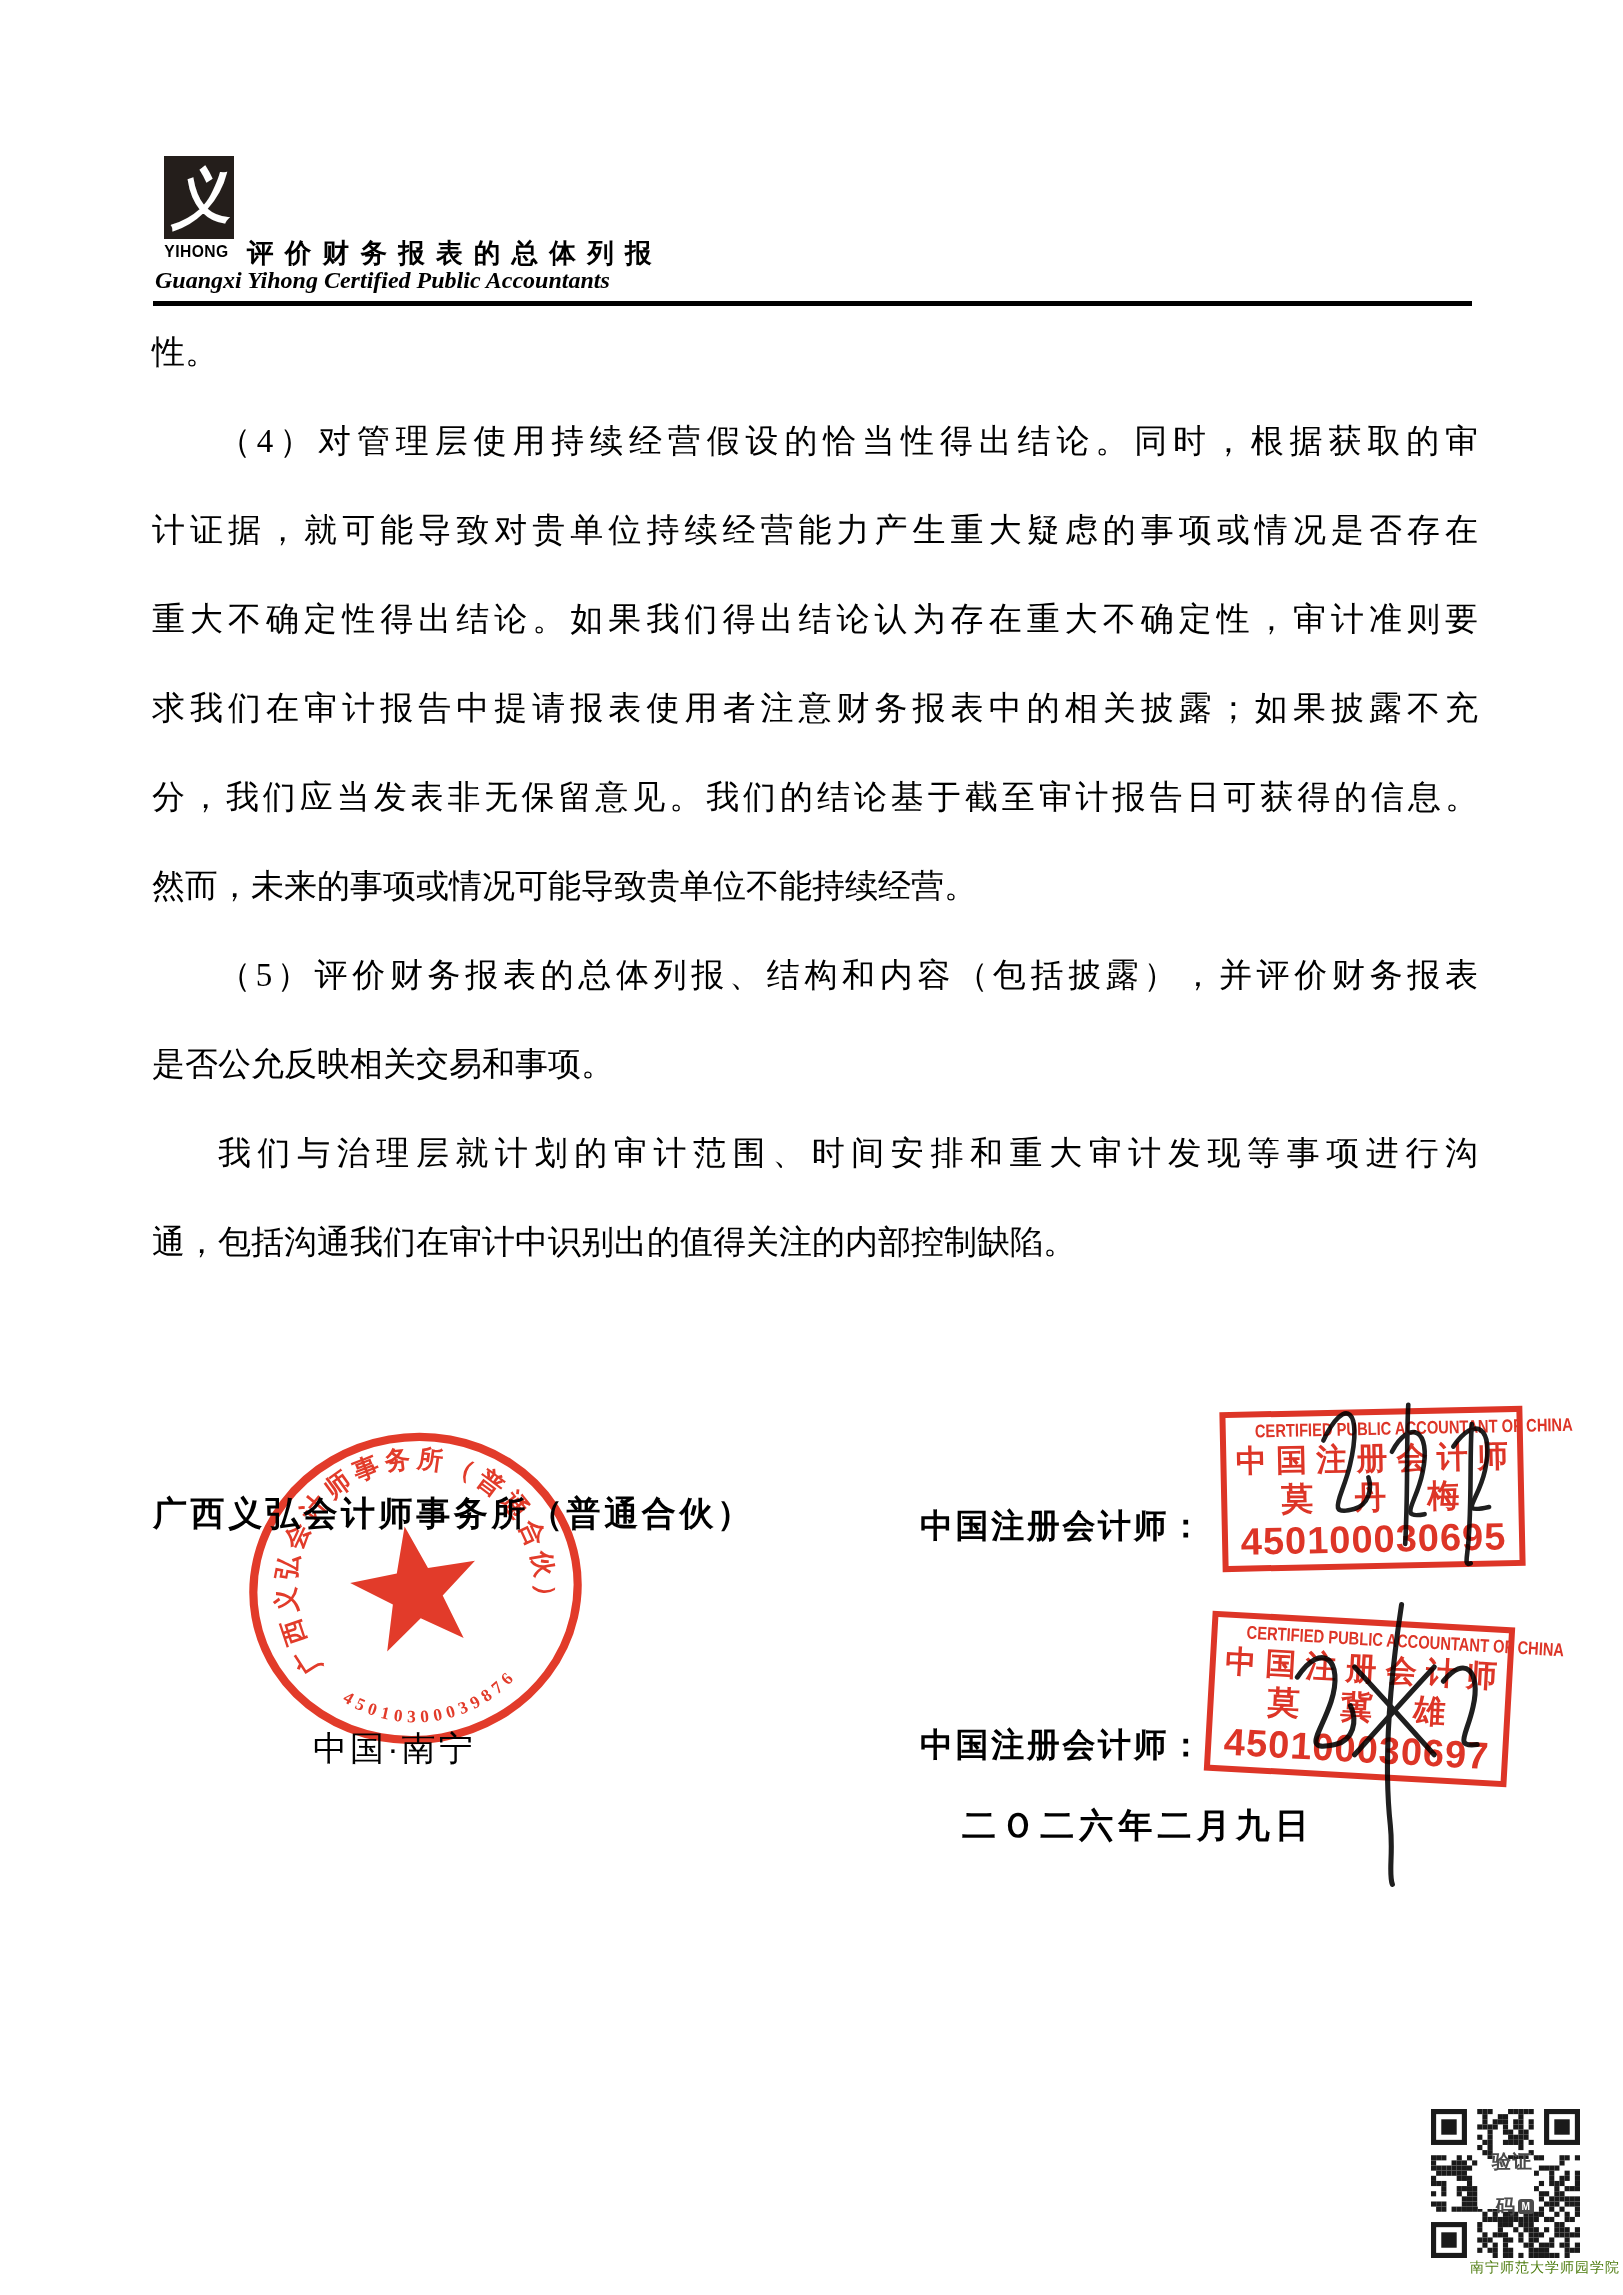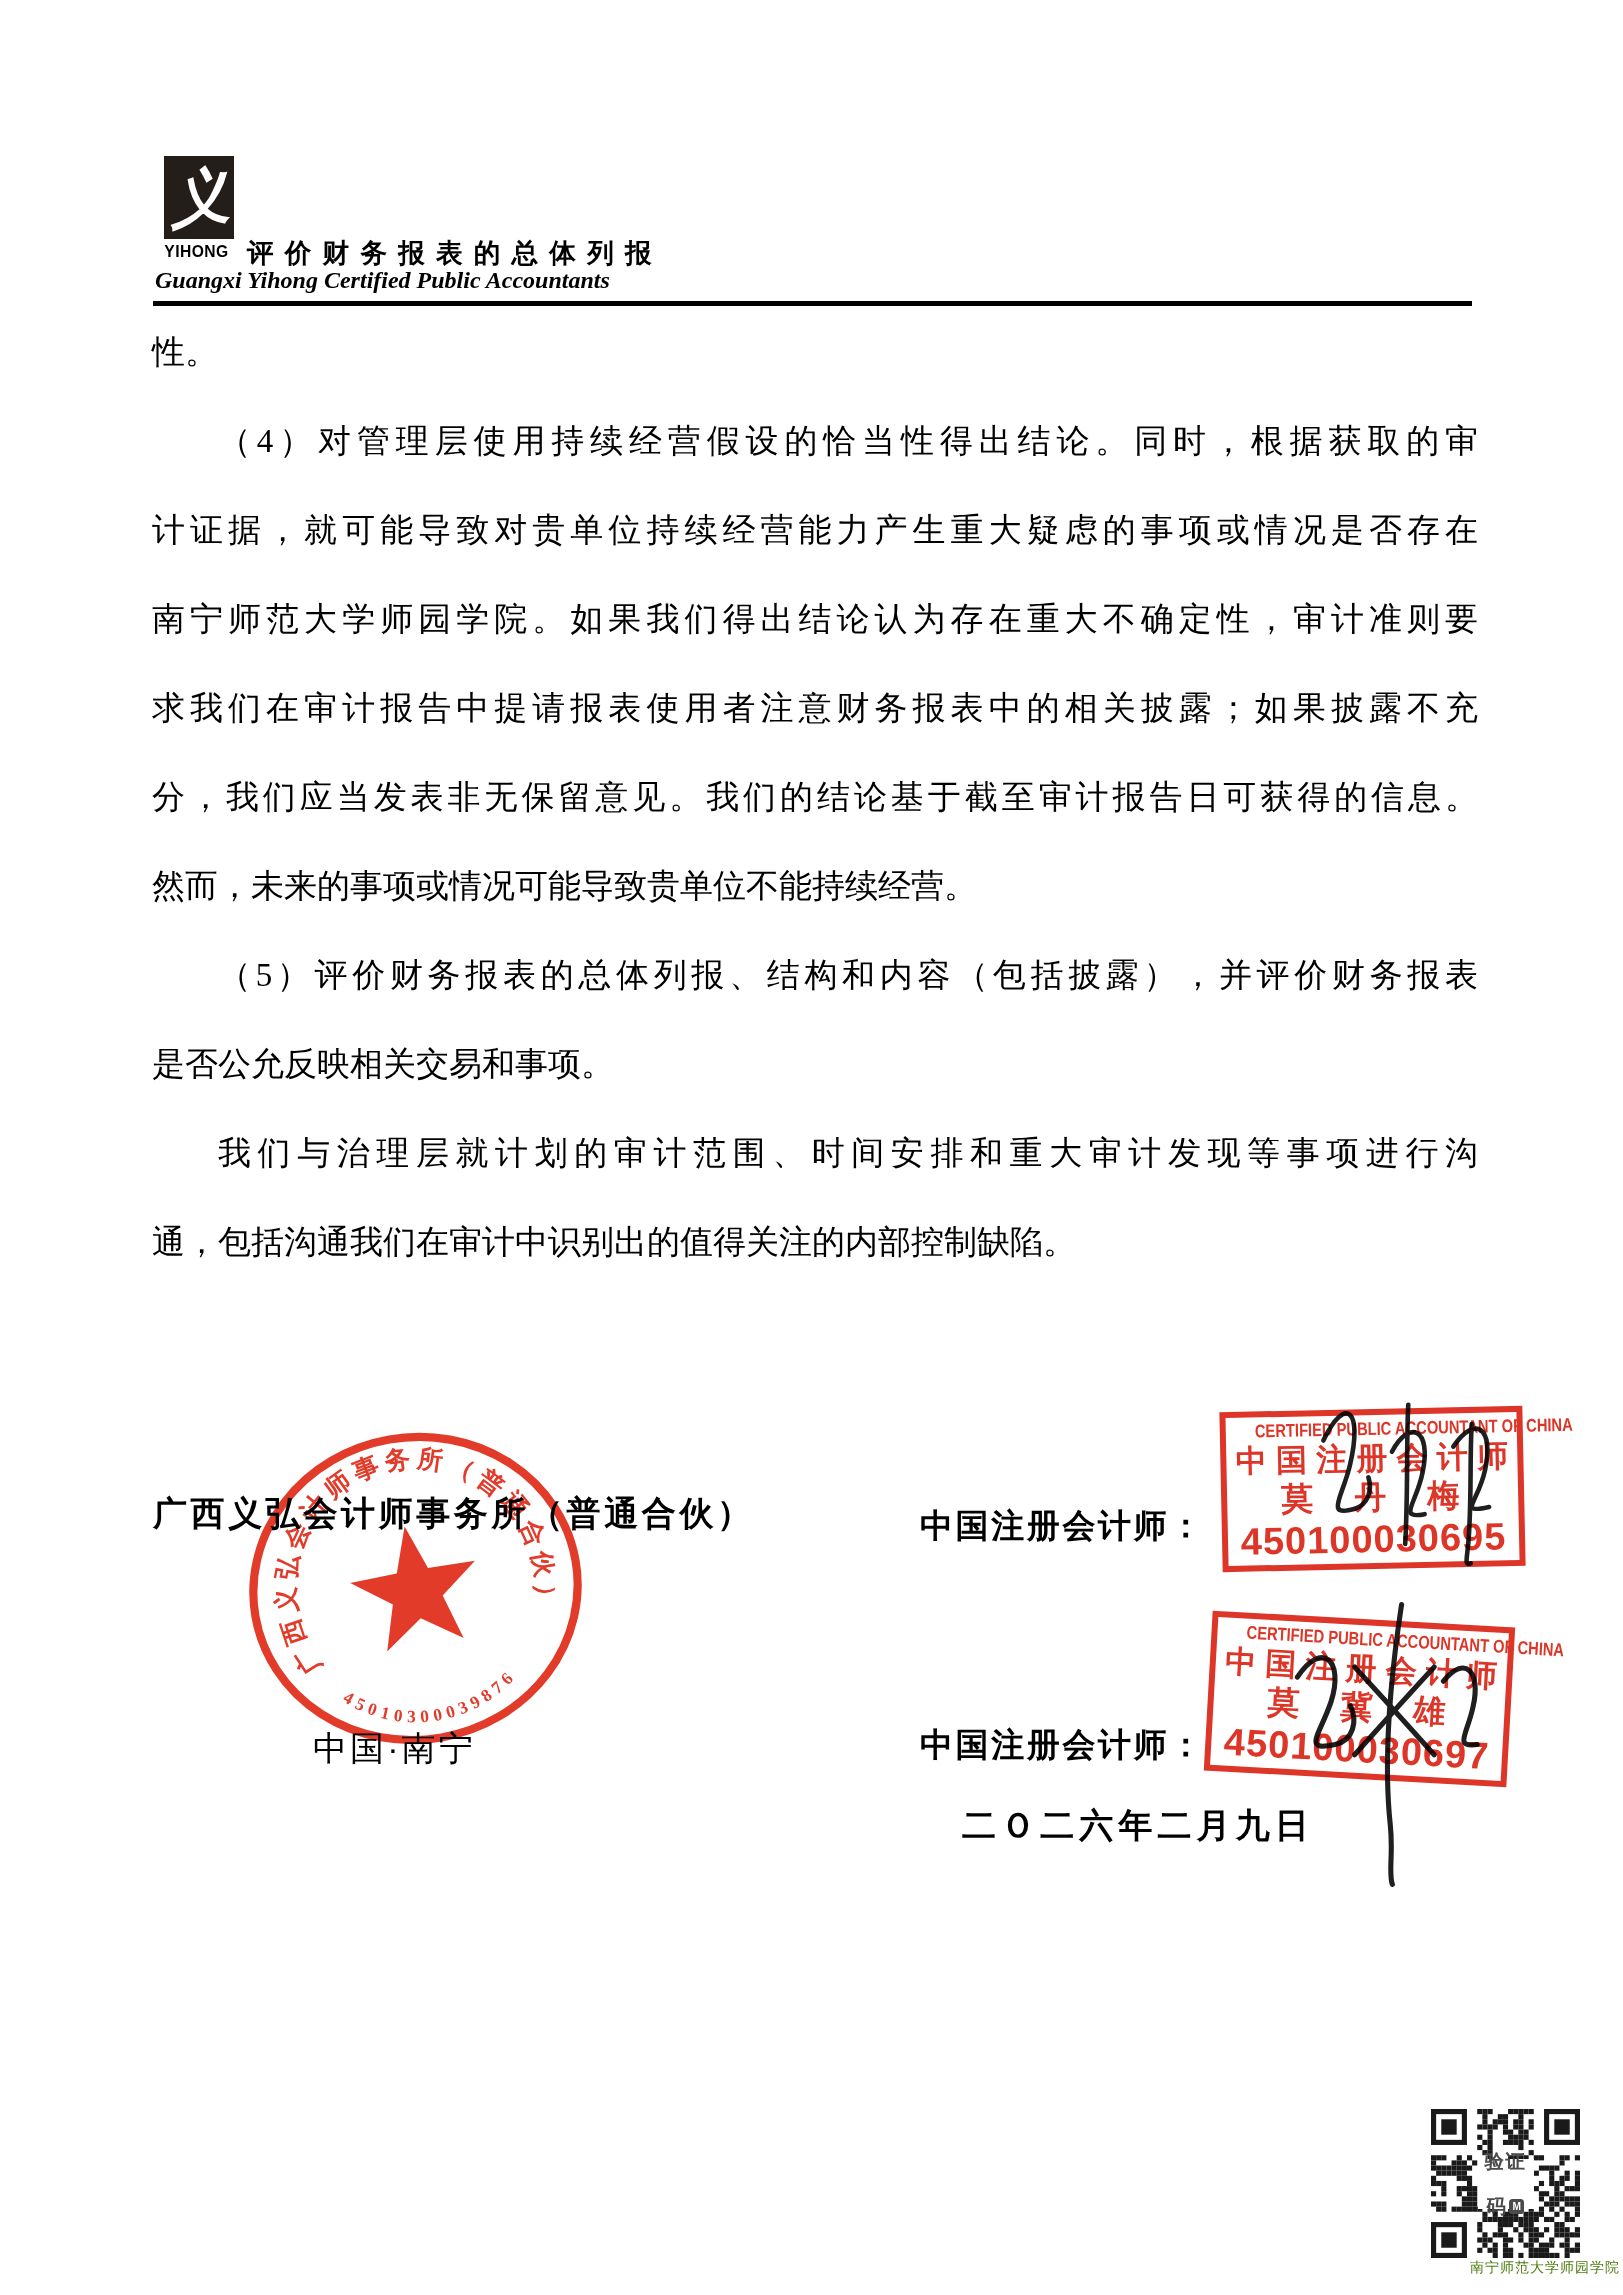--- a/index.html
+++ b/index.html
@@ -56,21 +56,21 @@
 
   .sig{position:absolute;z-index:4;mix-blend-mode:multiply;}
   #sig1{left:1263px;top:1375px;width:266px;height:220px;}
   #sig2{left:1232px;top:1595px;width:286px;height:297px;}
 
   
   .qr{left:1431px;top:2109px;width:149px;height:149px;z-index:1;}
   .qr svg{display:block;}
   .qr-label{position:absolute;left:50%;top:50%;transform:translate(-50%,-50%);
     width:56px;height:50px;background:#fff;display:flex;flex-direction:column;
-    align-items:center;justify-content:center;color:#4b4b4b;font-weight:700;
+    align-items:flex-end;justify-content:center;color:#4b4b4b;font-weight:700;
     font-family:"Liberation Sans","DejaVu Sans",sans-serif;gap:23px;}
   .qr-l1{font-size:19.4px;letter-spacing:1.5px;line-height:22.5px;}
   .qr-l2{display:flex;align-items:center;gap:3.1px;line-height:22.5px;}
   .qr-l2 .t{font-size:19.4px;}
   .qr-icon{width:15.3px;height:15.3px;background:#4b4b4b;border-radius:3.6px;color:#fff;
     font-size:10.2px;line-height:15.3px;text-align:center;font-weight:700;}
   .qr-caption{left:1380px;top:2259px;width:240px;text-align:right;font-size:14px;
     color:#4d7c0f;font-family:"Liberation Sans","DejaVu Sans",sans-serif;letter-spacing:1px;}
 </style>
 </head>
@@ -83,21 +83,21 @@
   </div>
   <div class="abs logo-caption">YIHONG</div>
   <div class="abs company-cn">评价财务报表的总体列报</div>
   <div class="abs company-en">Guangxi Yihong Certified Public Accountants</div>
   <div class="abs header-rule"></div>
 
   <div class="abs body-text" id="bodyText">
       <div class="bl end">性。</div>
       <div class="bl ind">（4）对管理层使用持续经营假设的恰当性得出结论。同时，根据获取的审</div>
       <div class="bl">计证据，就可能导致对贵单位持续经营能力产生重大疑虑的事项或情况是否存在</div>
-      <div class="bl">南宁师范大学师园学院。如果我们得出结论认为存在重大不确定性，审计准则要</div>
+      <div class="bl">重大不确定性得出结论。如果我们得出结论认为存在重大不确定性，审计准则要</div>
       <div class="bl">求我们在审计报告中提请报表使用者注意财务报表中的相关披露；如果披露不充</div>
       <div class="bl">分，我们应当发表非无保留意见。我们的结论基于截至审计报告日可获得的信息。</div>
       <div class="bl end">然而，未来的事项或情况可能导致贵单位不能持续经营。</div>
       <div class="bl ind">（5）评价财务报表的总体列报、结构和内容（包括披露），并评价财务报表</div>
       <div class="bl end">是否公允反映相关交易和事项。</div>
       <div class="bl ind">我们与治理层就计划的审计范围、时间安排和重大审计发现等事项进行沟</div>
       <div class="bl end">通，包括沟通我们在审计中识别出的值得关注的内部控制缺陷。</div>
     </div>
 
   <svg class="abs seal" viewBox="0 0 690 640">

